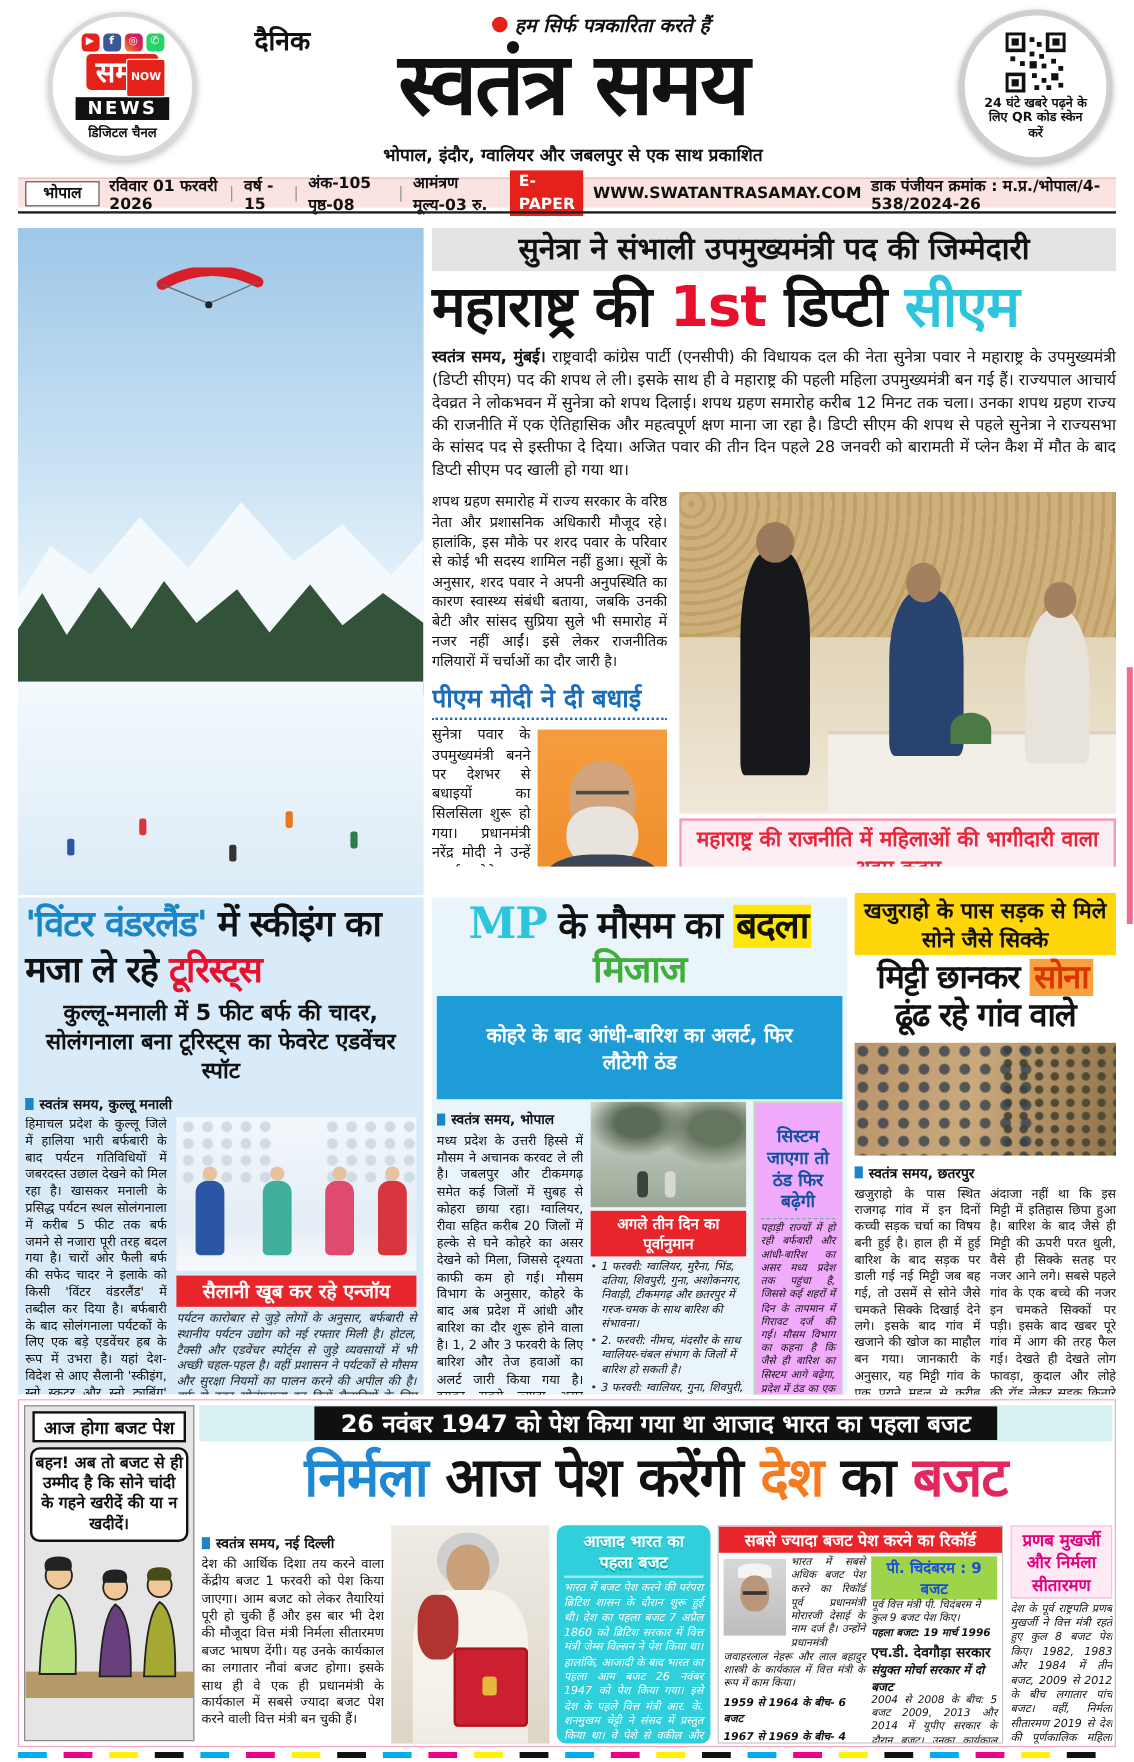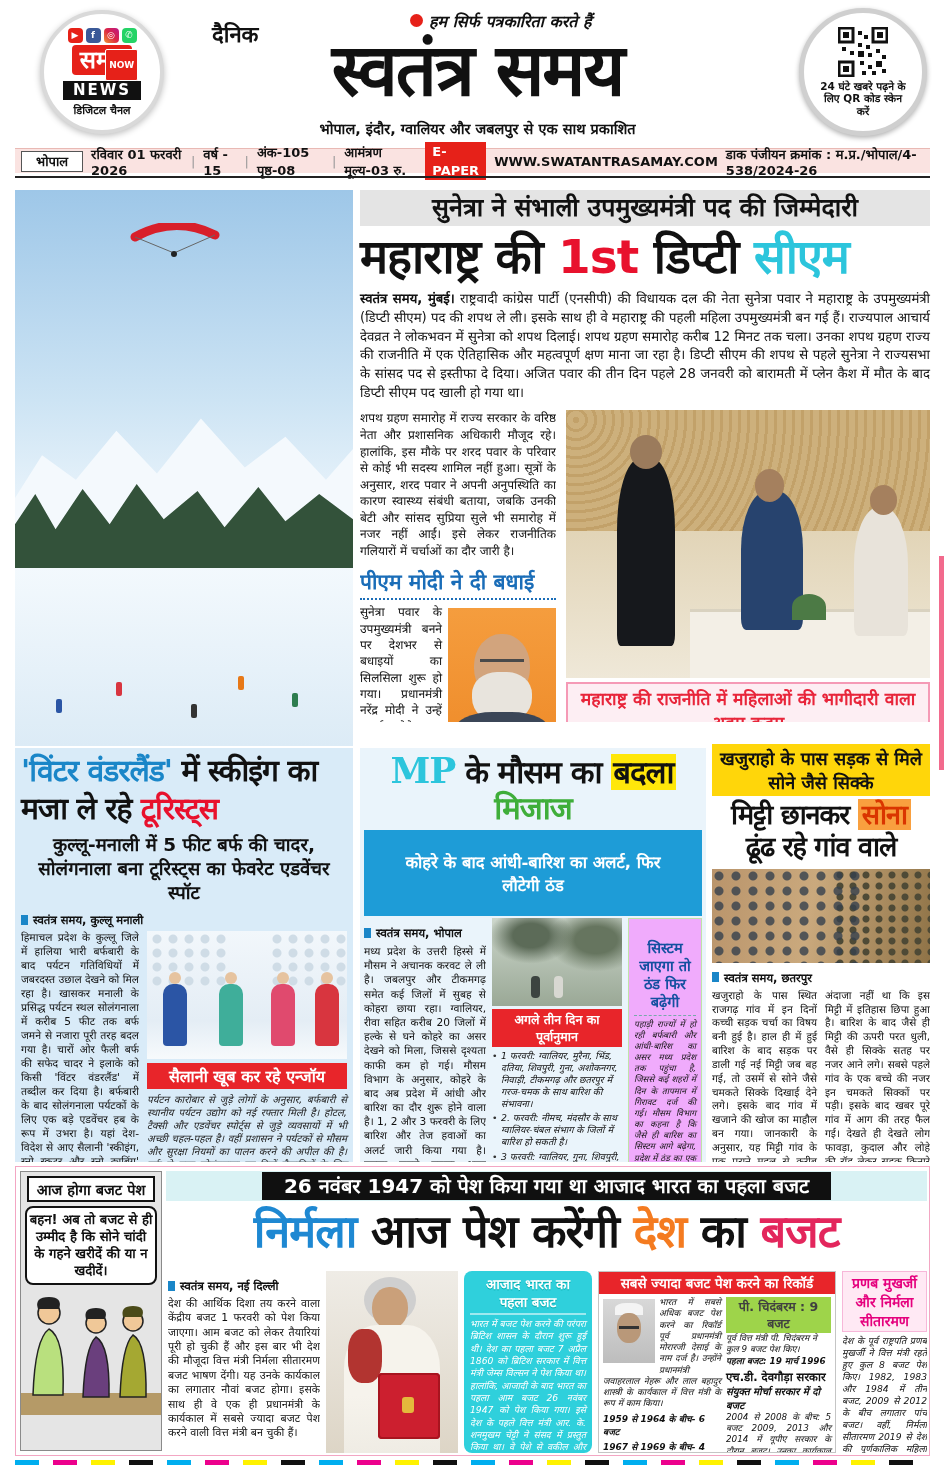--- a/index.html
+++ b/index.html
@@ -205,21 +205,21 @@
   #record-inner{display:flex;gap:5px;padding:3px 4px}
   #record-left{width:118px}
   #morarji{float:left;width:52px;height:64px;margin:2px 4px 2px 0;position:relative;overflow:hidden;
     background:linear-gradient(#d8d8d8,#bdbdbd)}
   #morarji .cap{position:absolute;left:12px;top:4px;width:28px;height:12px;background:#f4f4f4;border-radius:40% 40% 0 0}
   #morarji .face{position:absolute;left:14px;top:14px;width:24px;height:30px;border-radius:45%;background:#b99879}
   #morarji .spec{position:absolute;left:16px;top:24px;width:20px;height:6px;border-bottom:3px solid #333}
   #record-left p{font-size:8.8px;line-height:1.28;font-style:italic}
   #record-left .stats{font-weight:900;font-style:italic;font-size:9px;margin-top:2px}
   #record-right{flex:1}
-  #chid-head{background:#9ed44a;font-size:12.5px;font-weight:900;text-align:center;padding:1px;color:#404040}
+  #chid-head{background:#9ed44a;font-size:12.5px;font-weight:900;text-align:center;padding:1px;color:#1d4ed8}
   #record-right p{font-size:8.8px;line-height:1.28;font-style:italic}
   #devg-head{font-size:11.5px;font-weight:900;margin-top:2px}
   #devg-sub{font-size:10px;font-weight:900;font-style:italic}
   #b-colE{flex:1;overflow:hidden}
   #pranab-head{color:#e5007d;background:#ffe9f4;border:1px solid #f7b7d9;font-size:14px;font-weight:900;
     text-align:center;padding:1px;margin-bottom:3px}
   #b-colE p{font-size:9.2px;line-height:1.3;font-style:italic}
 
   
   #side-strip{left:939px;top:556px;width:5px;height:214px;background:#f26a8d}

